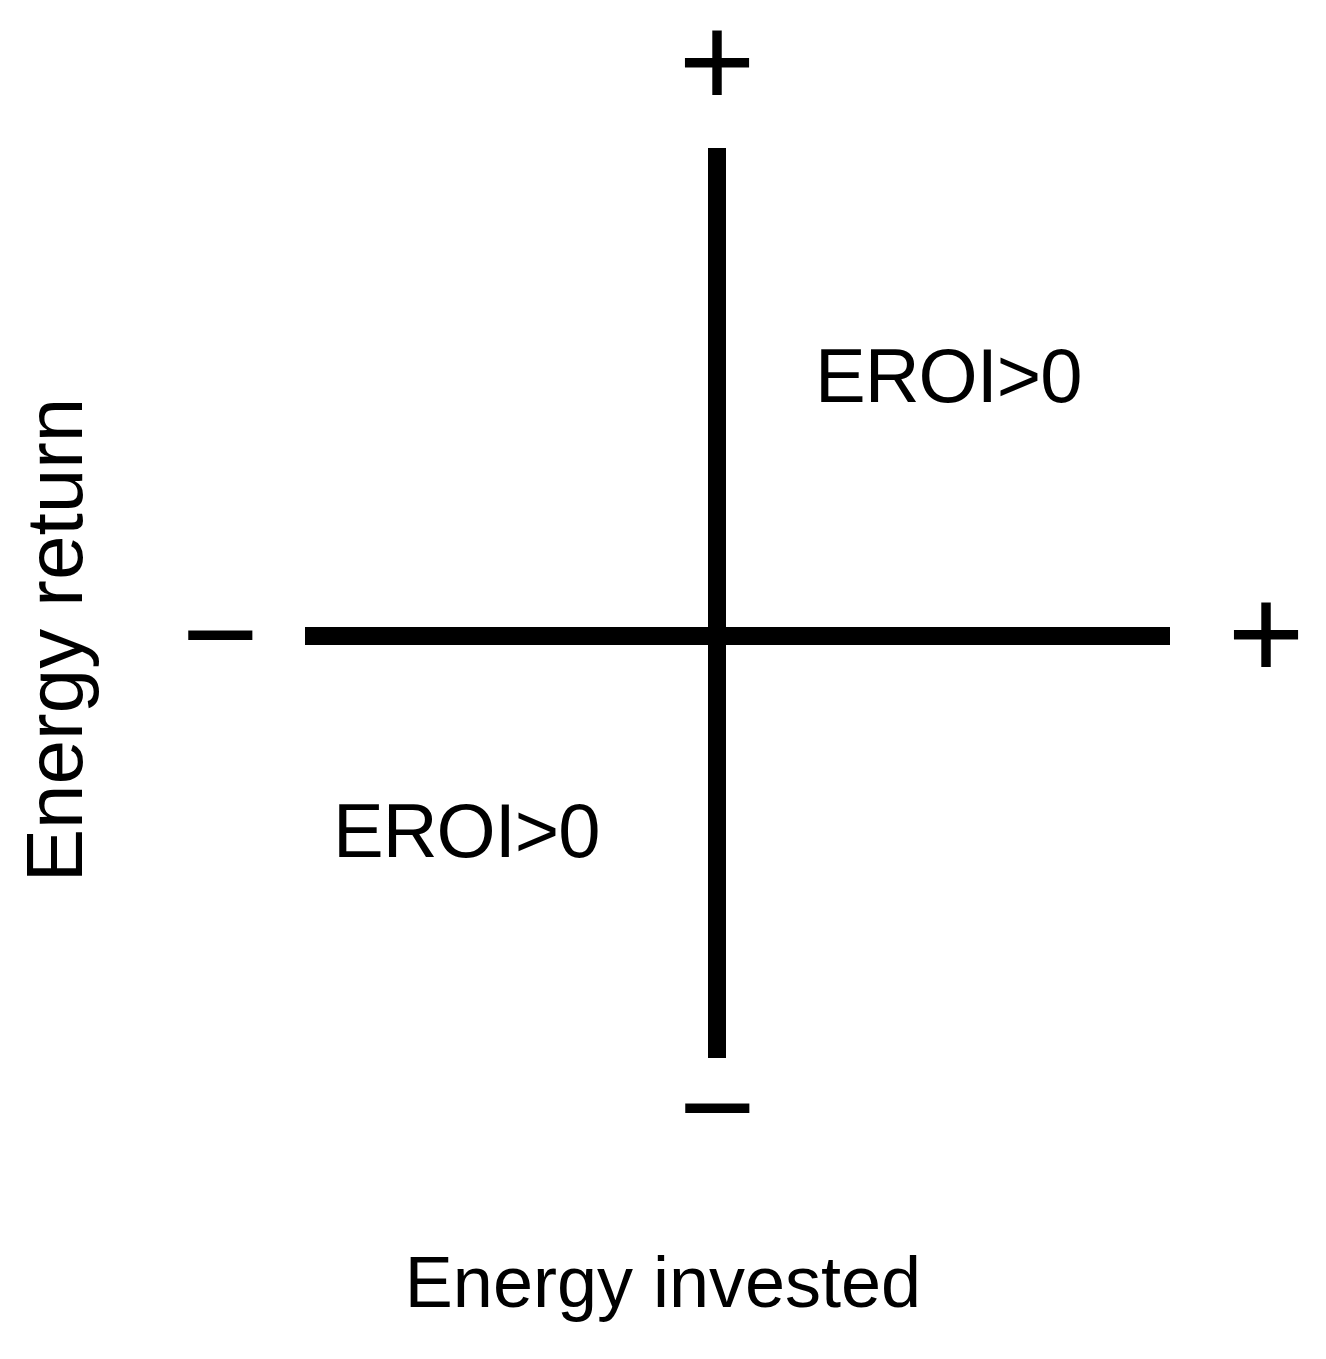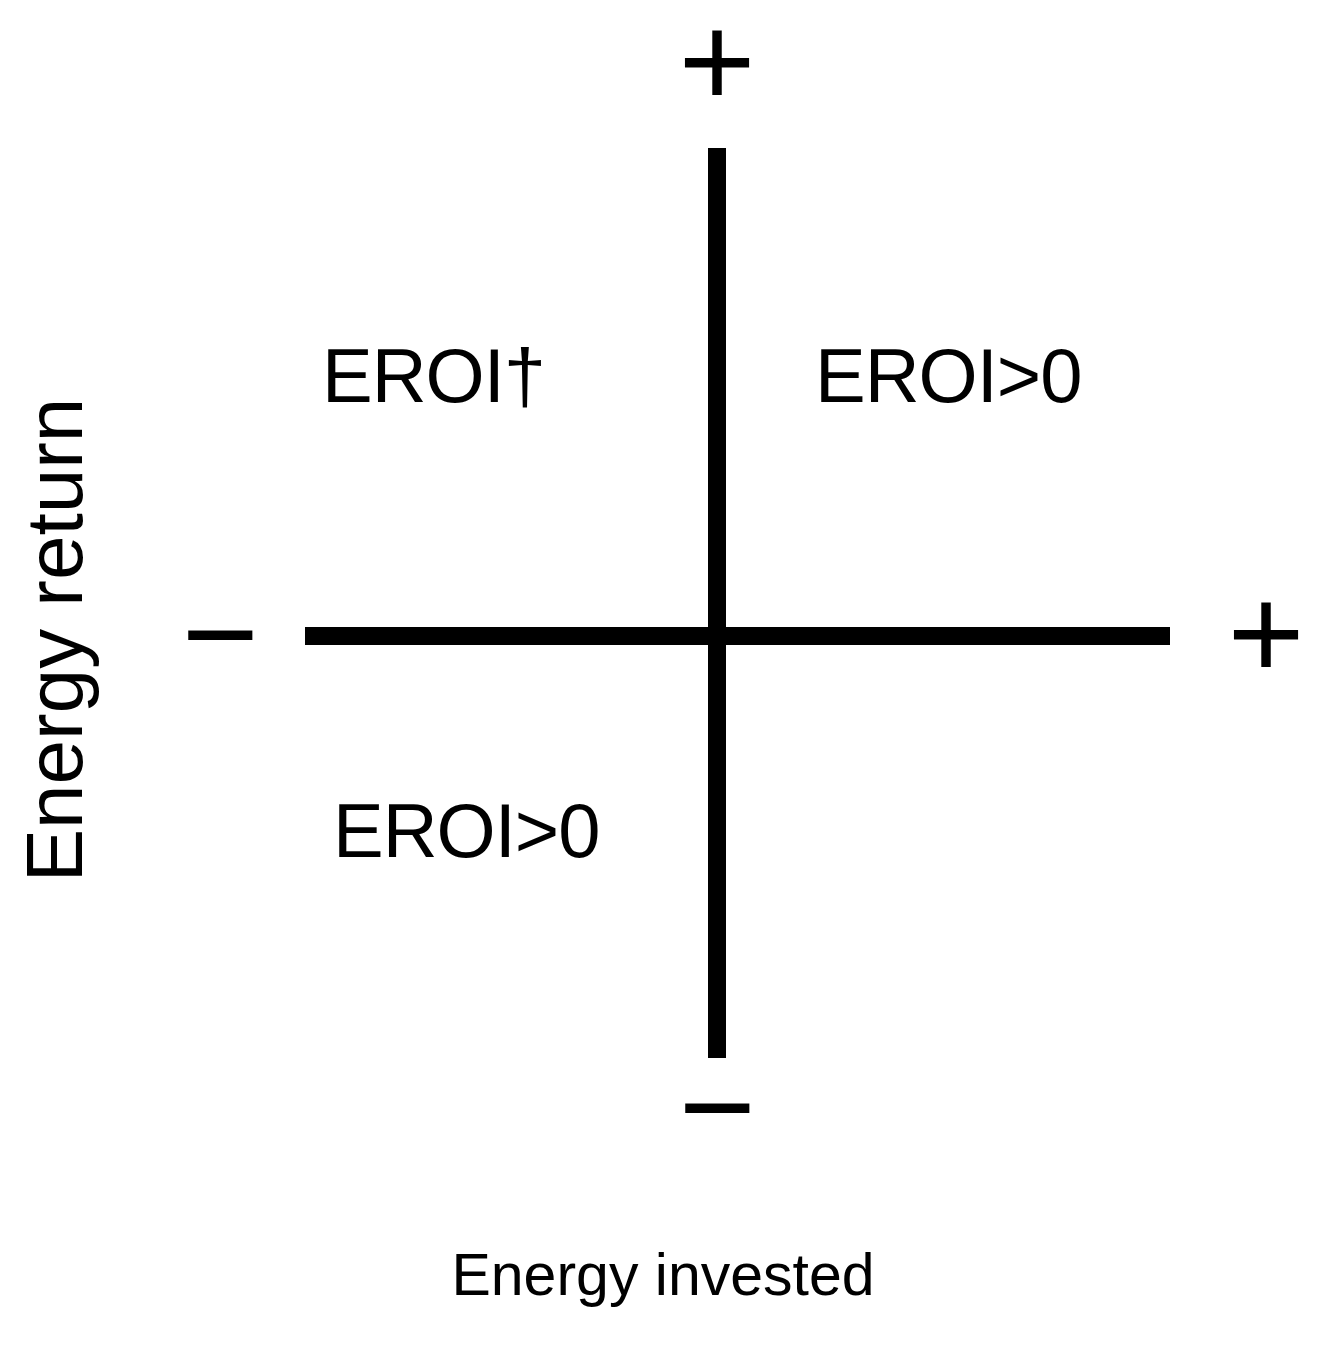--- a/index.html
+++ b/index.html
@@ -110,39 +110,38 @@
     transform-origin: center center;
   }
 
   #x-axis-title {
     position: absolute;
     left: 0px;
     top: 1246px;
     width: 1326px;
     text-align: center;
     font-family: "Liberation Sans", sans-serif;
-    font-size: 59px;
+    font-size: 72px;
     line-height: 1;
     color: #000000;
     white-space: nowrap;
   }
 </style>
 </head>
 <body>
 
 <div id="figure">
 
   <div id="y-axis-line" class="axis-line"></div>
   <div id="x-axis-line" class="axis-line"></div>
 
   <div id="sign-top-plus" class="sign">+</div>
   <div id="sign-right-plus" class="sign">+</div>
   <div id="sign-left-minus" class="sign">−</div>
   <div id="sign-bottom-minus" class="sign">−</div>
 
-  <div id="label-q2" class="quadrant-label">EROI†</div>
   <div id="label-q1" class="quadrant-label">EROI&gt;0</div>
   <div id="label-q3" class="quadrant-label">EROI&gt;0</div>
 
   <div id="y-axis-title">Energy return</div>
   <div id="x-axis-title">Energy invested</div>
 
 </div>
 
 </body></html>

